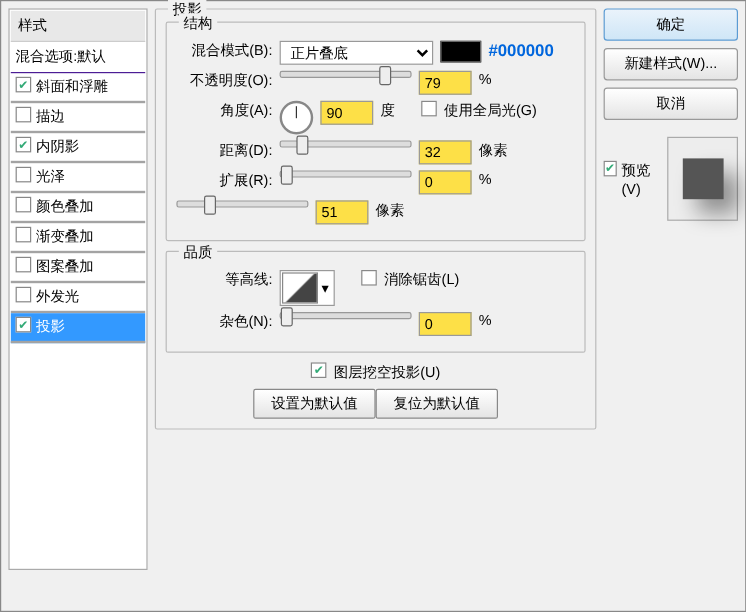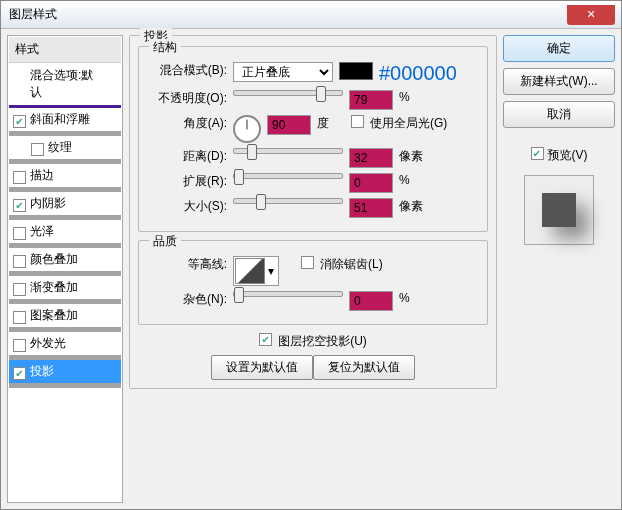--- a/index.html
+++ b/index.html
@@ -3,74 +3,66 @@
 <meta charset="utf-8">
 <style>
 *{box-sizing:border-box;margin:0;padding:0;font-family:"Microsoft YaHei","SimSun",sans-serif;font-size:12px}
 body{background:#f0f0f0;width:622px;height:510px;overflow:hidden}
 .window{width:622px;height:510px;background:#f0f0f0;border:1px solid #888}
 .titlebar{height:28px;background:linear-gradient(#fff,#e0e8f0);display:flex;align-items:center;justify-content:space-between;padding-left:8px;border-bottom:1px solid #bbb}
 .titlebar .close{width:48px;height:20px;background:#c94040;border-radius:0 0 3px 3px;color:#fff;text-align:center;line-height:18px;margin-right:6px;font-size:11px}
 .content{display:flex;padding:6px;gap:6px;height:calc(100% - 28px)}
 .sidebar{width:116px;border:1px solid #aaa;background:#fff;padding:1px}
 .side-head{background:#e8e8e8;padding:4px 6px;border-bottom:1px solid #ccc}
-.side-sub{padding:4px 21px;border-bottom:3px solid #4c1d95}
-.side-item{display:flex;align-items:flex-end;padding:3px 4px;gap:4px;border-bottom:5px solid #a3a3a3}
+.side-sub{padding:4px 4px;border-bottom:1px solid #4c1d95}
+.side-item{display:flex;align-items:flex-start;padding:3px 4px;gap:4px;border-bottom:2px solid #a3a3a3}
 .side-item.indent{padding-left:22px}
 .side-item.sel{background:#3399ff;color:#fff}
 .chk{width:13px;height:13px;border:1px solid #888;background:#fff;display:inline-flex;align-items:center;justify-content:center;font-size:10px;color:#444}
 .chk.on::before{content:"✔";color:#3a7;font-size:10px}
 .main{flex:1;position:relative}
 .fieldset{border:1px solid #bbb;border-radius:2px;padding:10px 8px 8px;margin-bottom:8px;position:relative}
 .legend{position:absolute;top:-8px;left:10px;background:#f0f0f0;padding:0 4px}
 .row{display:flex;margin:5px 0;gap:6px}
 .lbl{width:80px;text-align:right}
 .slider{flex:0 0 110px;height:6px;background:#ddd;border:1px solid #999;border-radius:2px;position:relative}
 .thumb{position:absolute;top:-5px;width:10px;height:16px;background:#eee;border:1px solid #666;border-radius:2px}
-.numbox{width:44px;height:20px;border:1px solid #999;background:#be185d;padding:0 4px;display:flex;align-items:center}
+.numbox{width:44px;height:20px;border:1px solid #999;background:#fde047;padding:0 4px;display:flex;align-items:center}
 .unit{width:28px}
-select{width:100px;height:20px;border:1px solid #999;background:#fff;padding:0 4px}
+select{width:128px;height:20px;border:1px solid #999;background:#fff;padding:0 4px}
 .swatch{width:34px;height:18px;background:#000;border:1px solid #666}
-.hex{color:#0066dd;font-weight:normal;font-size:20px}
+.hex{color:#0066dd;font-weight:bold;font-size:14px}
 .anglecircle{width:28px;height:28px;border:2px solid #888;border-radius:50%;background:#fff;position:relative}
 .anglecircle .hand{position:absolute;left:50%;top:50%;width:10px;height:1px;background:#333;transform-origin:left center;transform:rotate(-90deg)}
 .contour{width:30px;height:26px;border:1px solid #888;background:linear-gradient(135deg,#fff 0%,#fff 48%,#444 52%,#444 100%)}
 .contour-wrap{display:flex;align-items:center;border:1px solid #999;background:#fff;padding:1px}
 .dd{width:12px;text-align:center}
 .btnrow{display:flex;gap:0;justify-content:center;margin-top:4px}
 .btn{padding:3px 14px;border:1px solid #888;background:linear-gradient(#fff,#e4e4e4);border-radius:2px}
 .rightcol{width:112px;display:flex;flex-direction:column;gap:6px;align-items:stretch}
 .rbtn{padding:4px 12px;border:1px solid #5a9bd4;background:linear-gradient(#eaf3fb,#cfe6f7);border-radius:3px;text-align:center}
 .rbtn.plain{border:1px solid #999;background:linear-gradient(#fff,#e4e4e4)}
-.preview{margin-top:8px;display:flex;flex-direction:column;align-items:center;gap:6px}
+.preview{margin-top:8px;display:flex;flex-direction:row;align-items:center;gap:6px}
 .previewbox{width:70px;height:70px;border:1px solid #aaa;background:#ededed;display:flex;align-items:center;justify-content:center}
 .pv-inner{width:34px;height:34px;background:#555;box-shadow:12px 12px 18px rgba(0,0,0,.4)}
 </style>
 </head>
 <body>
 
 <div class="window">
-  <div class="titlebar">
-    <span>图层样式</span>
-    <div class="close">✕</div>
-  </div>
   <div class="content">
 
     <div class="sidebar">
       <div class="side-head">样式</div>
       <div class="side-sub">混合选项:默认</div>
       <div id="side-items">
           <div class="side-item">
             <span class="chk on"></span>
             <span>斜面和浮雕</span>
           </div>
-          <div class="side-item indent">
-            <span class="chk"></span>
-            <span>纹理</span>
-          </div>
           <div class="side-item">
             <span class="chk"></span>
             <span>描边</span>
           </div>
           <div class="side-item">
             <span class="chk on"></span>
             <span>内阴影</span>
           </div>
           <div class="side-item">
             <span class="chk"></span>
@@ -153,21 +145,20 @@
             <div class="slider">
                 <div class="thumb" style="left:0%"></div>
               </div>
             <div class="numbox">
                 <span>0</span>
               </div>
             <span class="unit">%</span>
           </div>
 
           <div class="row">
-            <div class="lbl">大小(S):</div>
             <div class="slider">
                 <div class="thumb" style="left:20%"></div>
               </div>
             <div class="numbox">
                 <span>51</span>
               </div>
             <span class="unit">像素</span>
           </div>
         </div>
 

